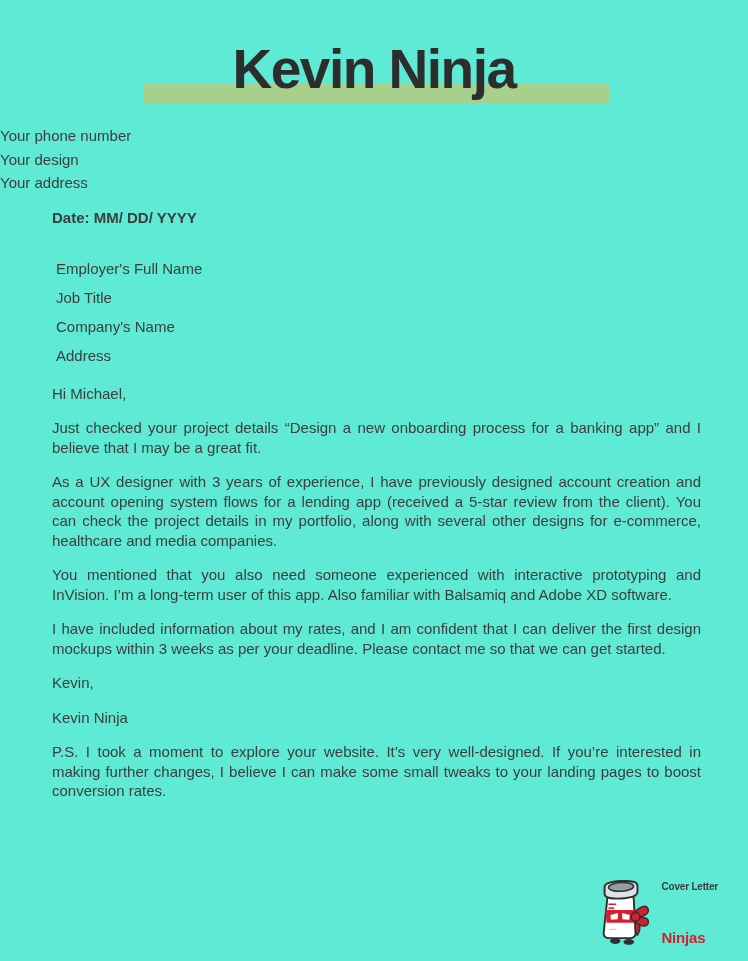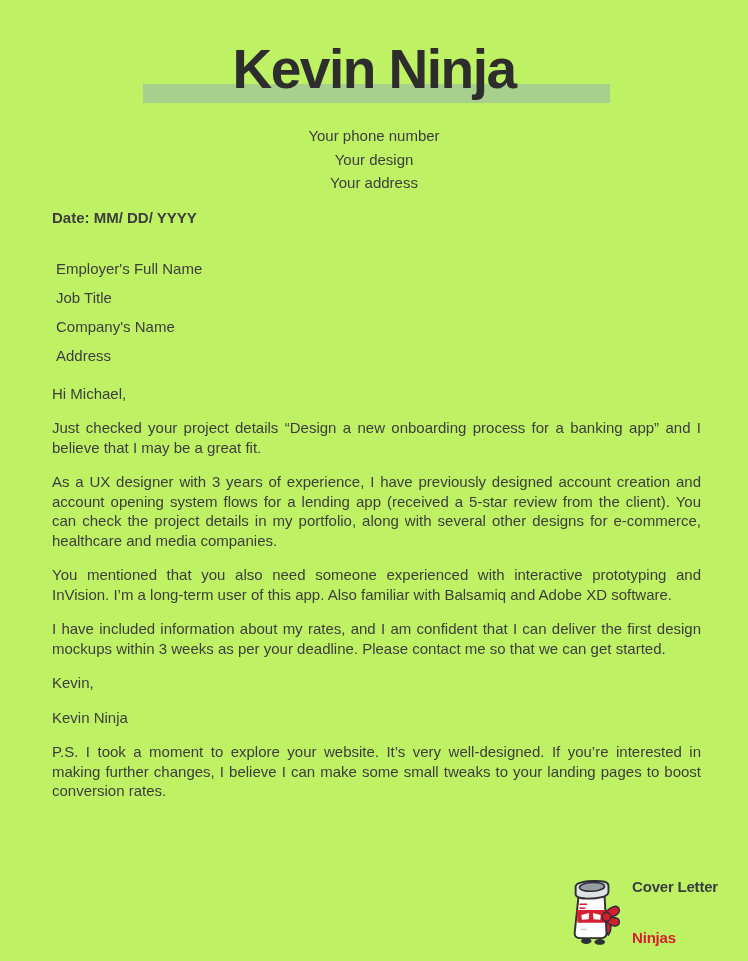--- a/index.html
+++ b/index.html
@@ -7,42 +7,42 @@
     --brand-red:#d41f30;
     --title-text:#2d2d2d;
     --body-text:#3d3d3d;
     --brand-dark:#3a3d40;
   }
   *{box-sizing:border-box;}
   html,body{margin:0;padding:0;background:#ffffff;}
   .page{
     position:relative;
     width:748px;height:961px;
-    background:#bef264;
+    background:#5eead4;
     font-family:"Liberation Sans",sans-serif;
     color:var(--body-text);
     overflow:hidden;
   }
   
   .header{position:absolute;top:0;left:0;width:100%;height:115px;}
   .green-bar{
     position:absolute;left:143px;top:84px;width:467px;height:19px;
     background:var(--accent-green);z-index:1;
   }
   .page-title{
     position:absolute;left:0;top:42px;width:100%;
     margin:0;text-align:center;
     font-size:55px;line-height:1;font-weight:bold;
     letter-spacing:-1.5px;color:var(--title-text);
     z-index:2;
   }
   
   .contact{
     position:absolute;top:124px;left:0;width:100%;
-    text-align:center;font-size:15px;line-height:23.5px;
+    font-size:15px;line-height:23.5px;
   }
   .contact p{margin:0;}
   
   .letter{
     position:absolute;top:208px;left:52px;width:649px;
     font-size:15px;line-height:19.5px;
   }
   .date-line{margin:0;font-weight:bold;}
   .recipient{margin-top:28px;line-height:25px;}
   .recipient p{margin:4px;}
@@ -52,21 +52,21 @@
   .signature{margin:15px 0 0;}
   .postscript{margin:15px 0 0;text-align:justify;}
   
   .footer-logo{
     position:absolute;right:30px;bottom:14px;
     display:flex;align-items:center;gap:10px;
   }
   .logo-mascot{display:block;}
   .logo-text{display:flex;flex-direction:column;line-height:19px;}
   .logo-text .line1{
-    font-size:15px;font-weight:bold;color:var(--brand-dark);letter-spacing:-0.2px;
+    font-size:10px;font-weight:bold;color:var(--brand-dark);letter-spacing:-0.2px;
   }
   .logo-text .line2{
     font-size:15px;font-weight:bold;color:var(--brand-red);letter-spacing:-0.2px;margin-top:32px;
   }
 </style>
 </head>
 <body>
 
 <div class="page">
 

